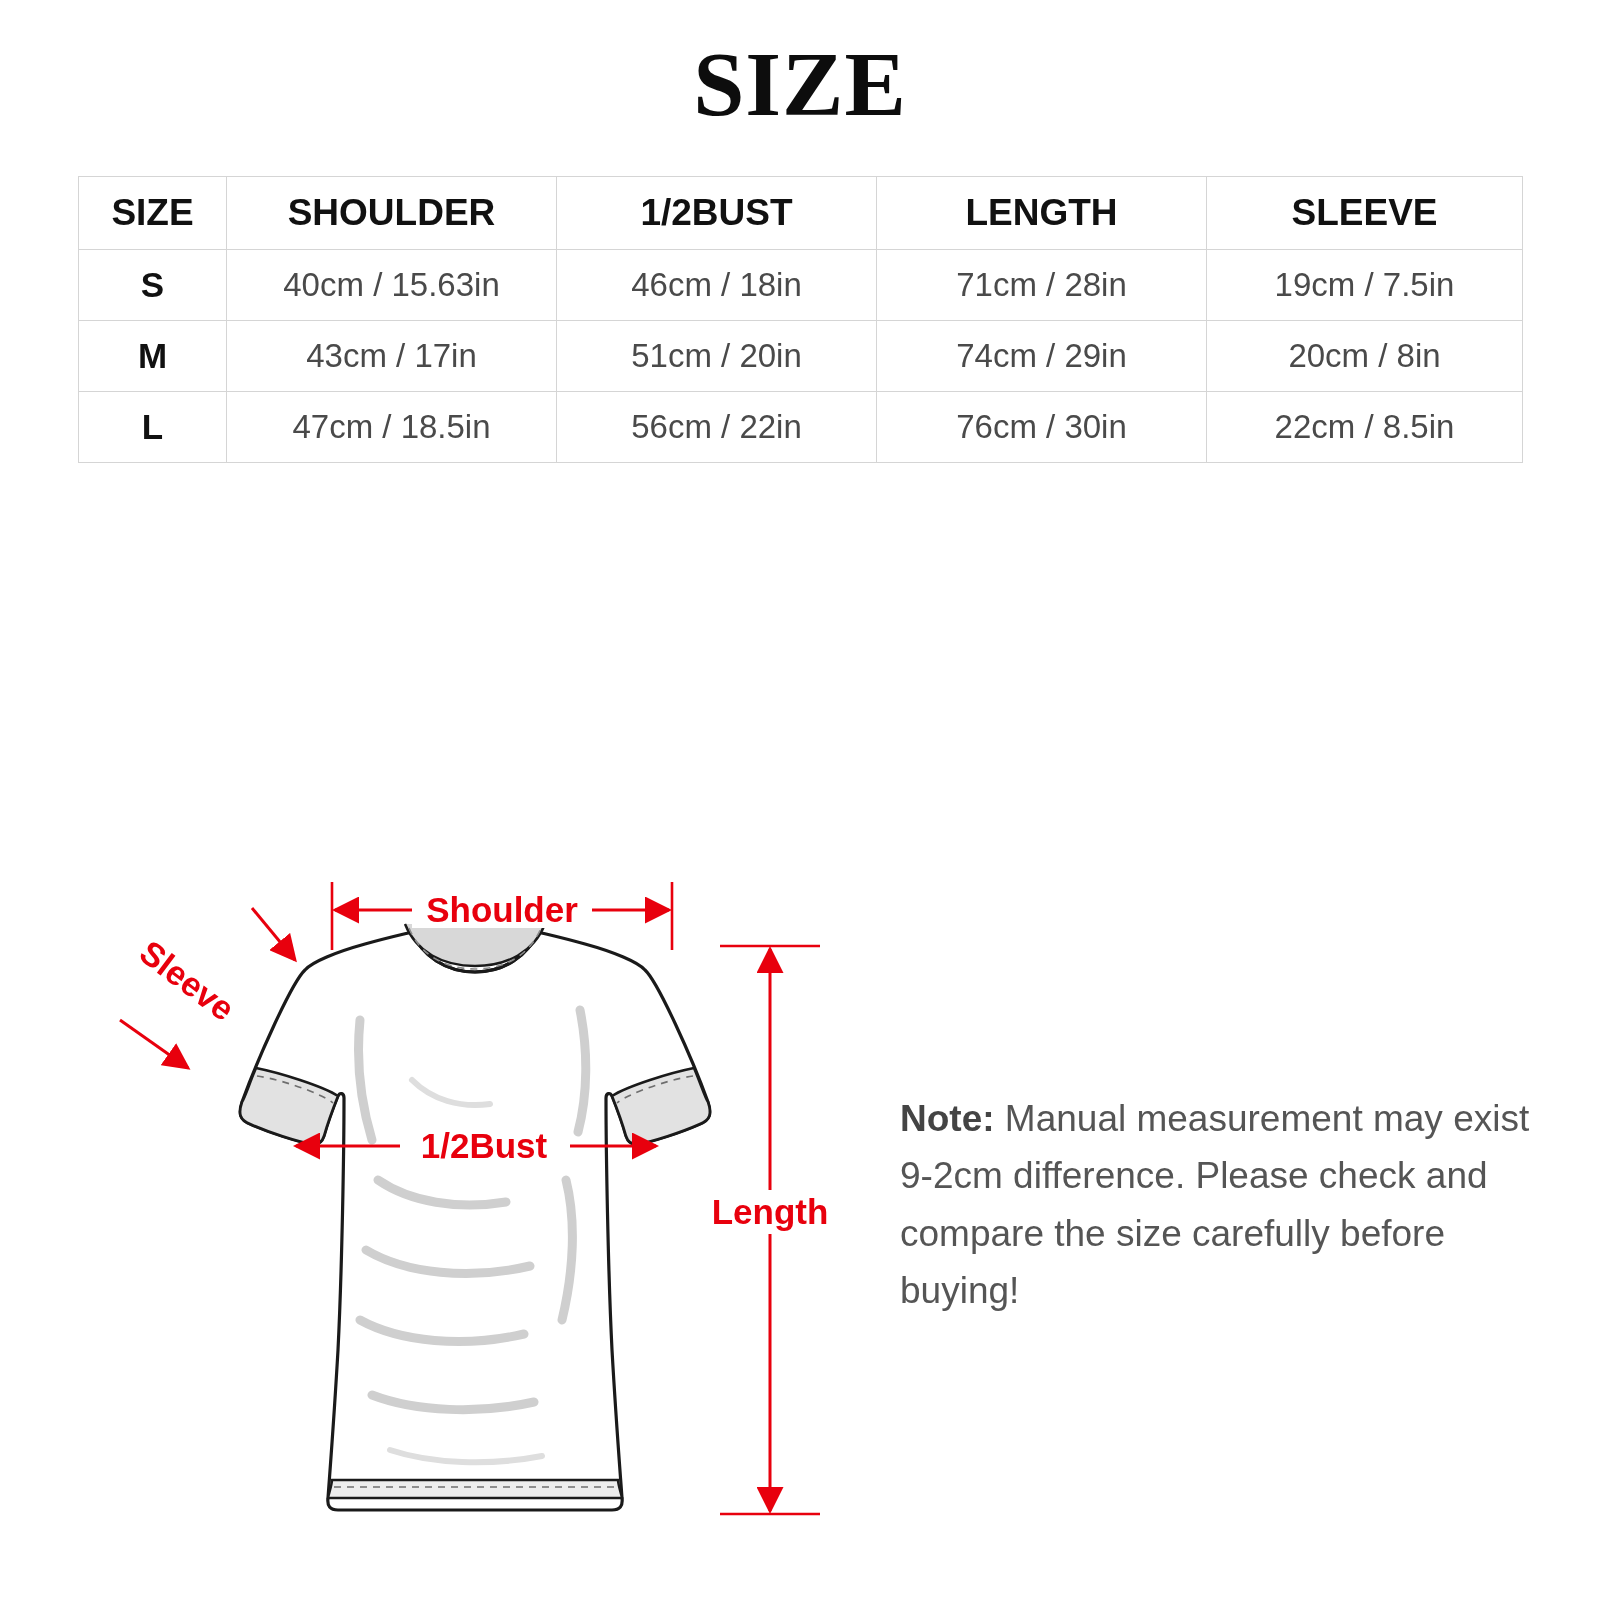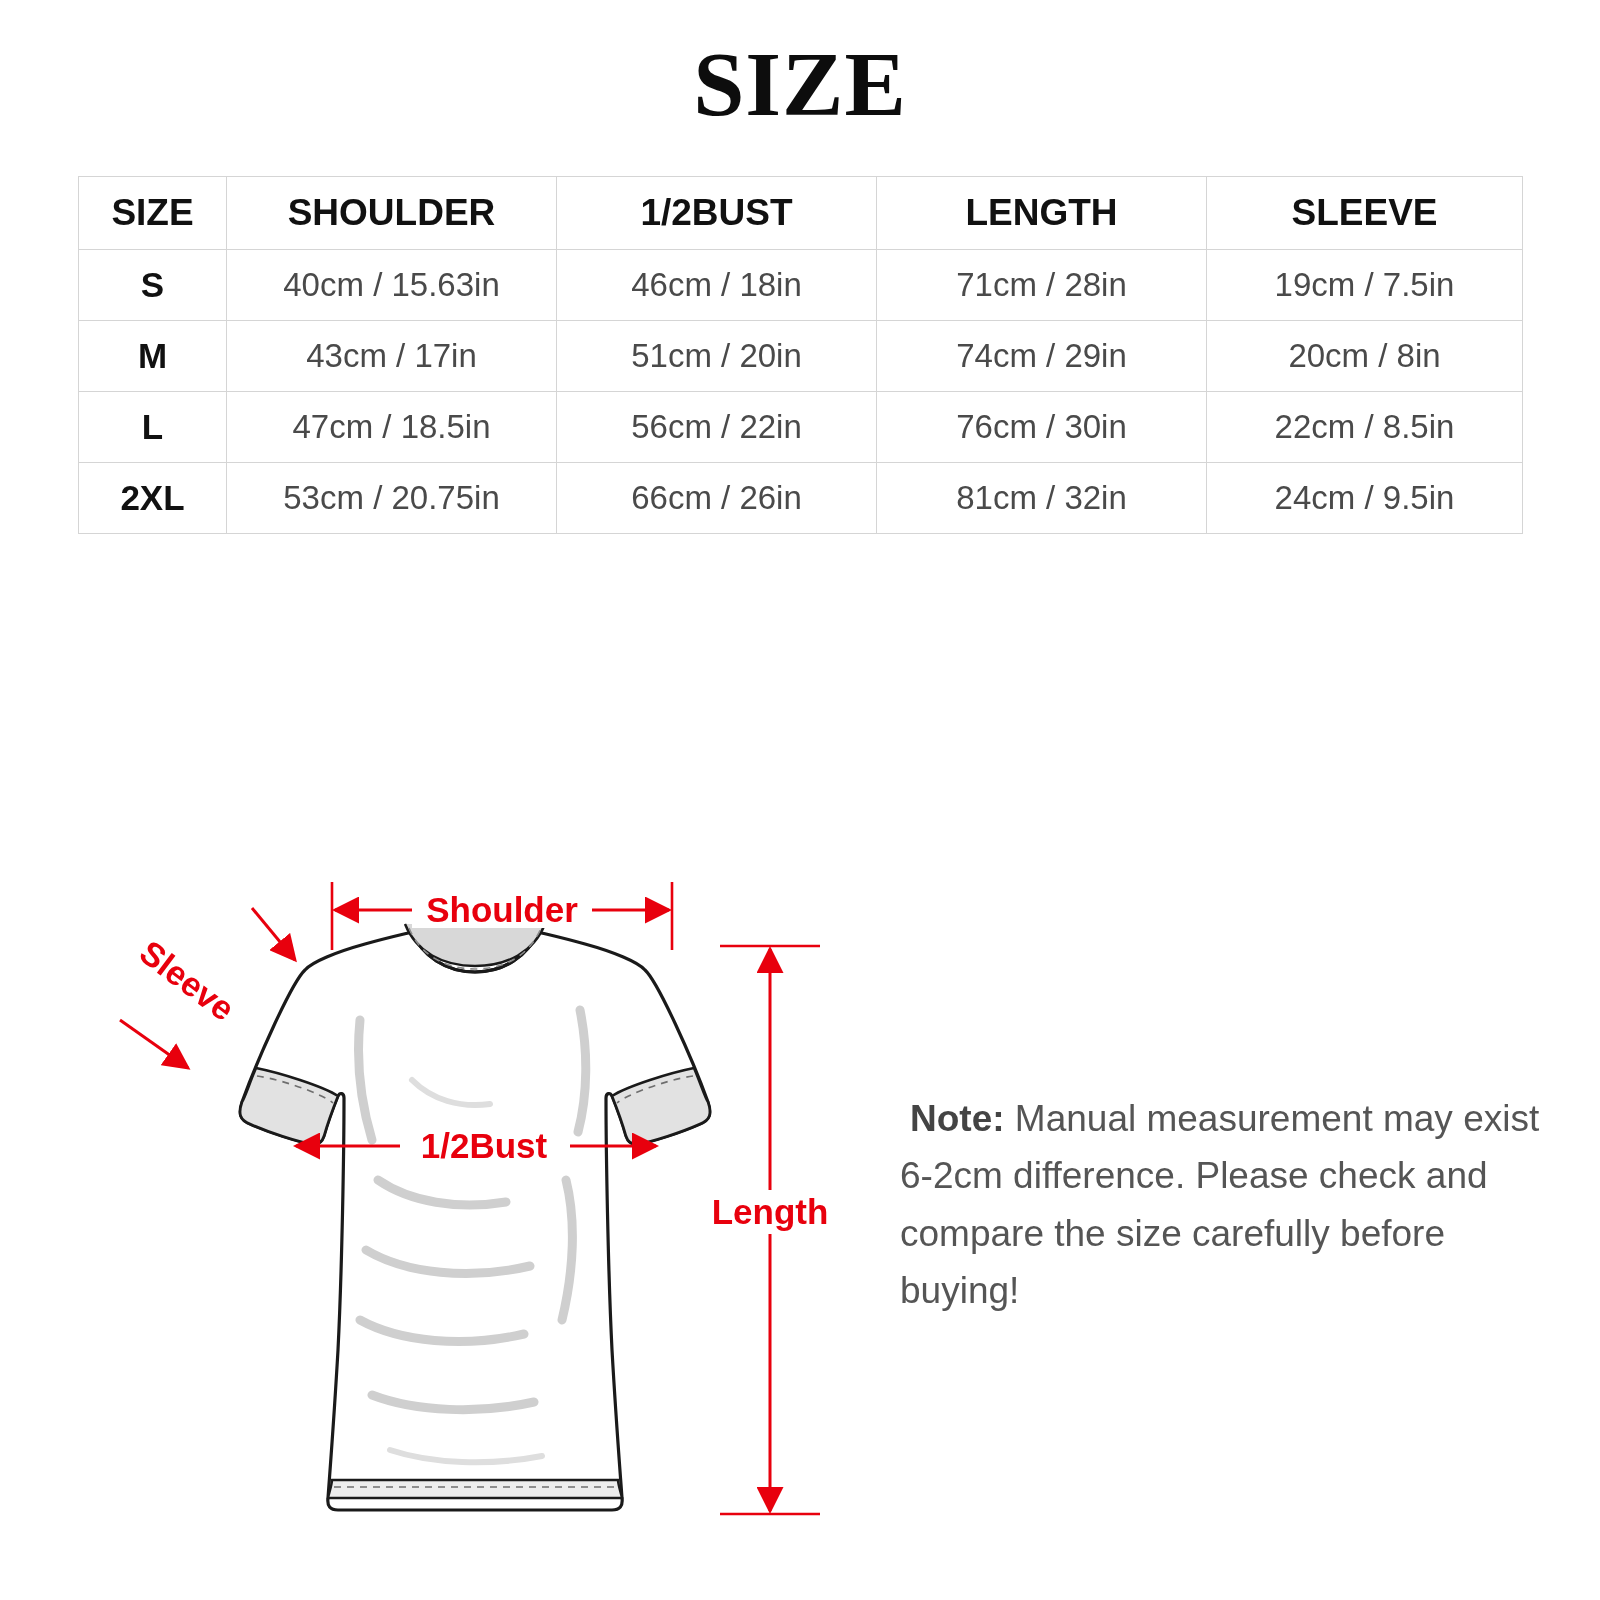--- a/index.html
+++ b/index.html
@@ -84,21 +84,20 @@
     left: 900px;
     top: 1090px;
     width: 640px;
     font-size: 37px;
     line-height: 1.55;
     color: #555555;
   }
   .note b {
     color: #444444;
     font-weight: 700;
-    margin-left: 10px;
   }
 </style>
 </head>
 <body>
 
 <div class="title">SIZE</div>
 
 <table class="size-table">
   <colgroup>
     <col class="c-size">
@@ -130,27 +129,20 @@
       <td class="val">51cm / 20in</td>
       <td class="val">74cm / 29in</td>
       <td class="val">20cm / 8in</td>
     </tr>
     <tr>
       <td class="size-col">L</td>
       <td class="val">47cm / 18.5in</td>
       <td class="val">56cm / 22in</td>
       <td class="val">76cm / 30in</td>
       <td class="val">22cm / 8.5in</td>
-    </tr>
-    <tr>
-      <td class="size-col">2XL</td>
-      <td class="val">53cm / 20.75in</td>
-      <td class="val">66cm / 26in</td>
-      <td class="val">81cm / 32in</td>
-      <td class="val">24cm / 9.5in</td>
     </tr>
   </tbody>
 </table>
 
 <div class="illus">
   <svg width="800" height="700" viewBox="0 0 800 700" xmlns="http://www.w3.org/2000/svg">
     <defs>
       <marker id="arrHead" markerWidth="9" markerHeight="9" refX="8" refY="4.5" orient="auto">
         <path d="M0,0 L9,4.5 L0,9 z" fill="#e8000d"></path>
       </marker>
@@ -243,14 +235,14 @@
       <line x1="660" y1="96" x2="760" y2="96" stroke-width="2.6"></line>
       <line x1="660" y1="664" x2="760" y2="664" stroke-width="2.6"></line>
       <line x1="710" y1="99" x2="710" y2="661" stroke-width="3" marker-start="url(#arrTail)" marker-end="url(#arrHead)"></line>
     </g>
     <rect x="656" y="340" width="108" height="44" fill="#ffffff" stroke="none"></rect>
     <text x="710" y="374" text-anchor="middle" font-family="Liberation Sans, sans-serif" font-size="35" font-weight="700" fill="#e8000d">Length</text>
   </svg>
 </div>
 
 <div class="note">
-  <b>Note:</b><span> Manual measurement may exist 6-2cm difference. Please check and compare the size carefully before buying!</span>
+  <b>Note:</b><span> Manual measurement may exist 9-2cm difference. Please check and compare the size carefully before buying!</span>
 </div>
 
 </body></html>

